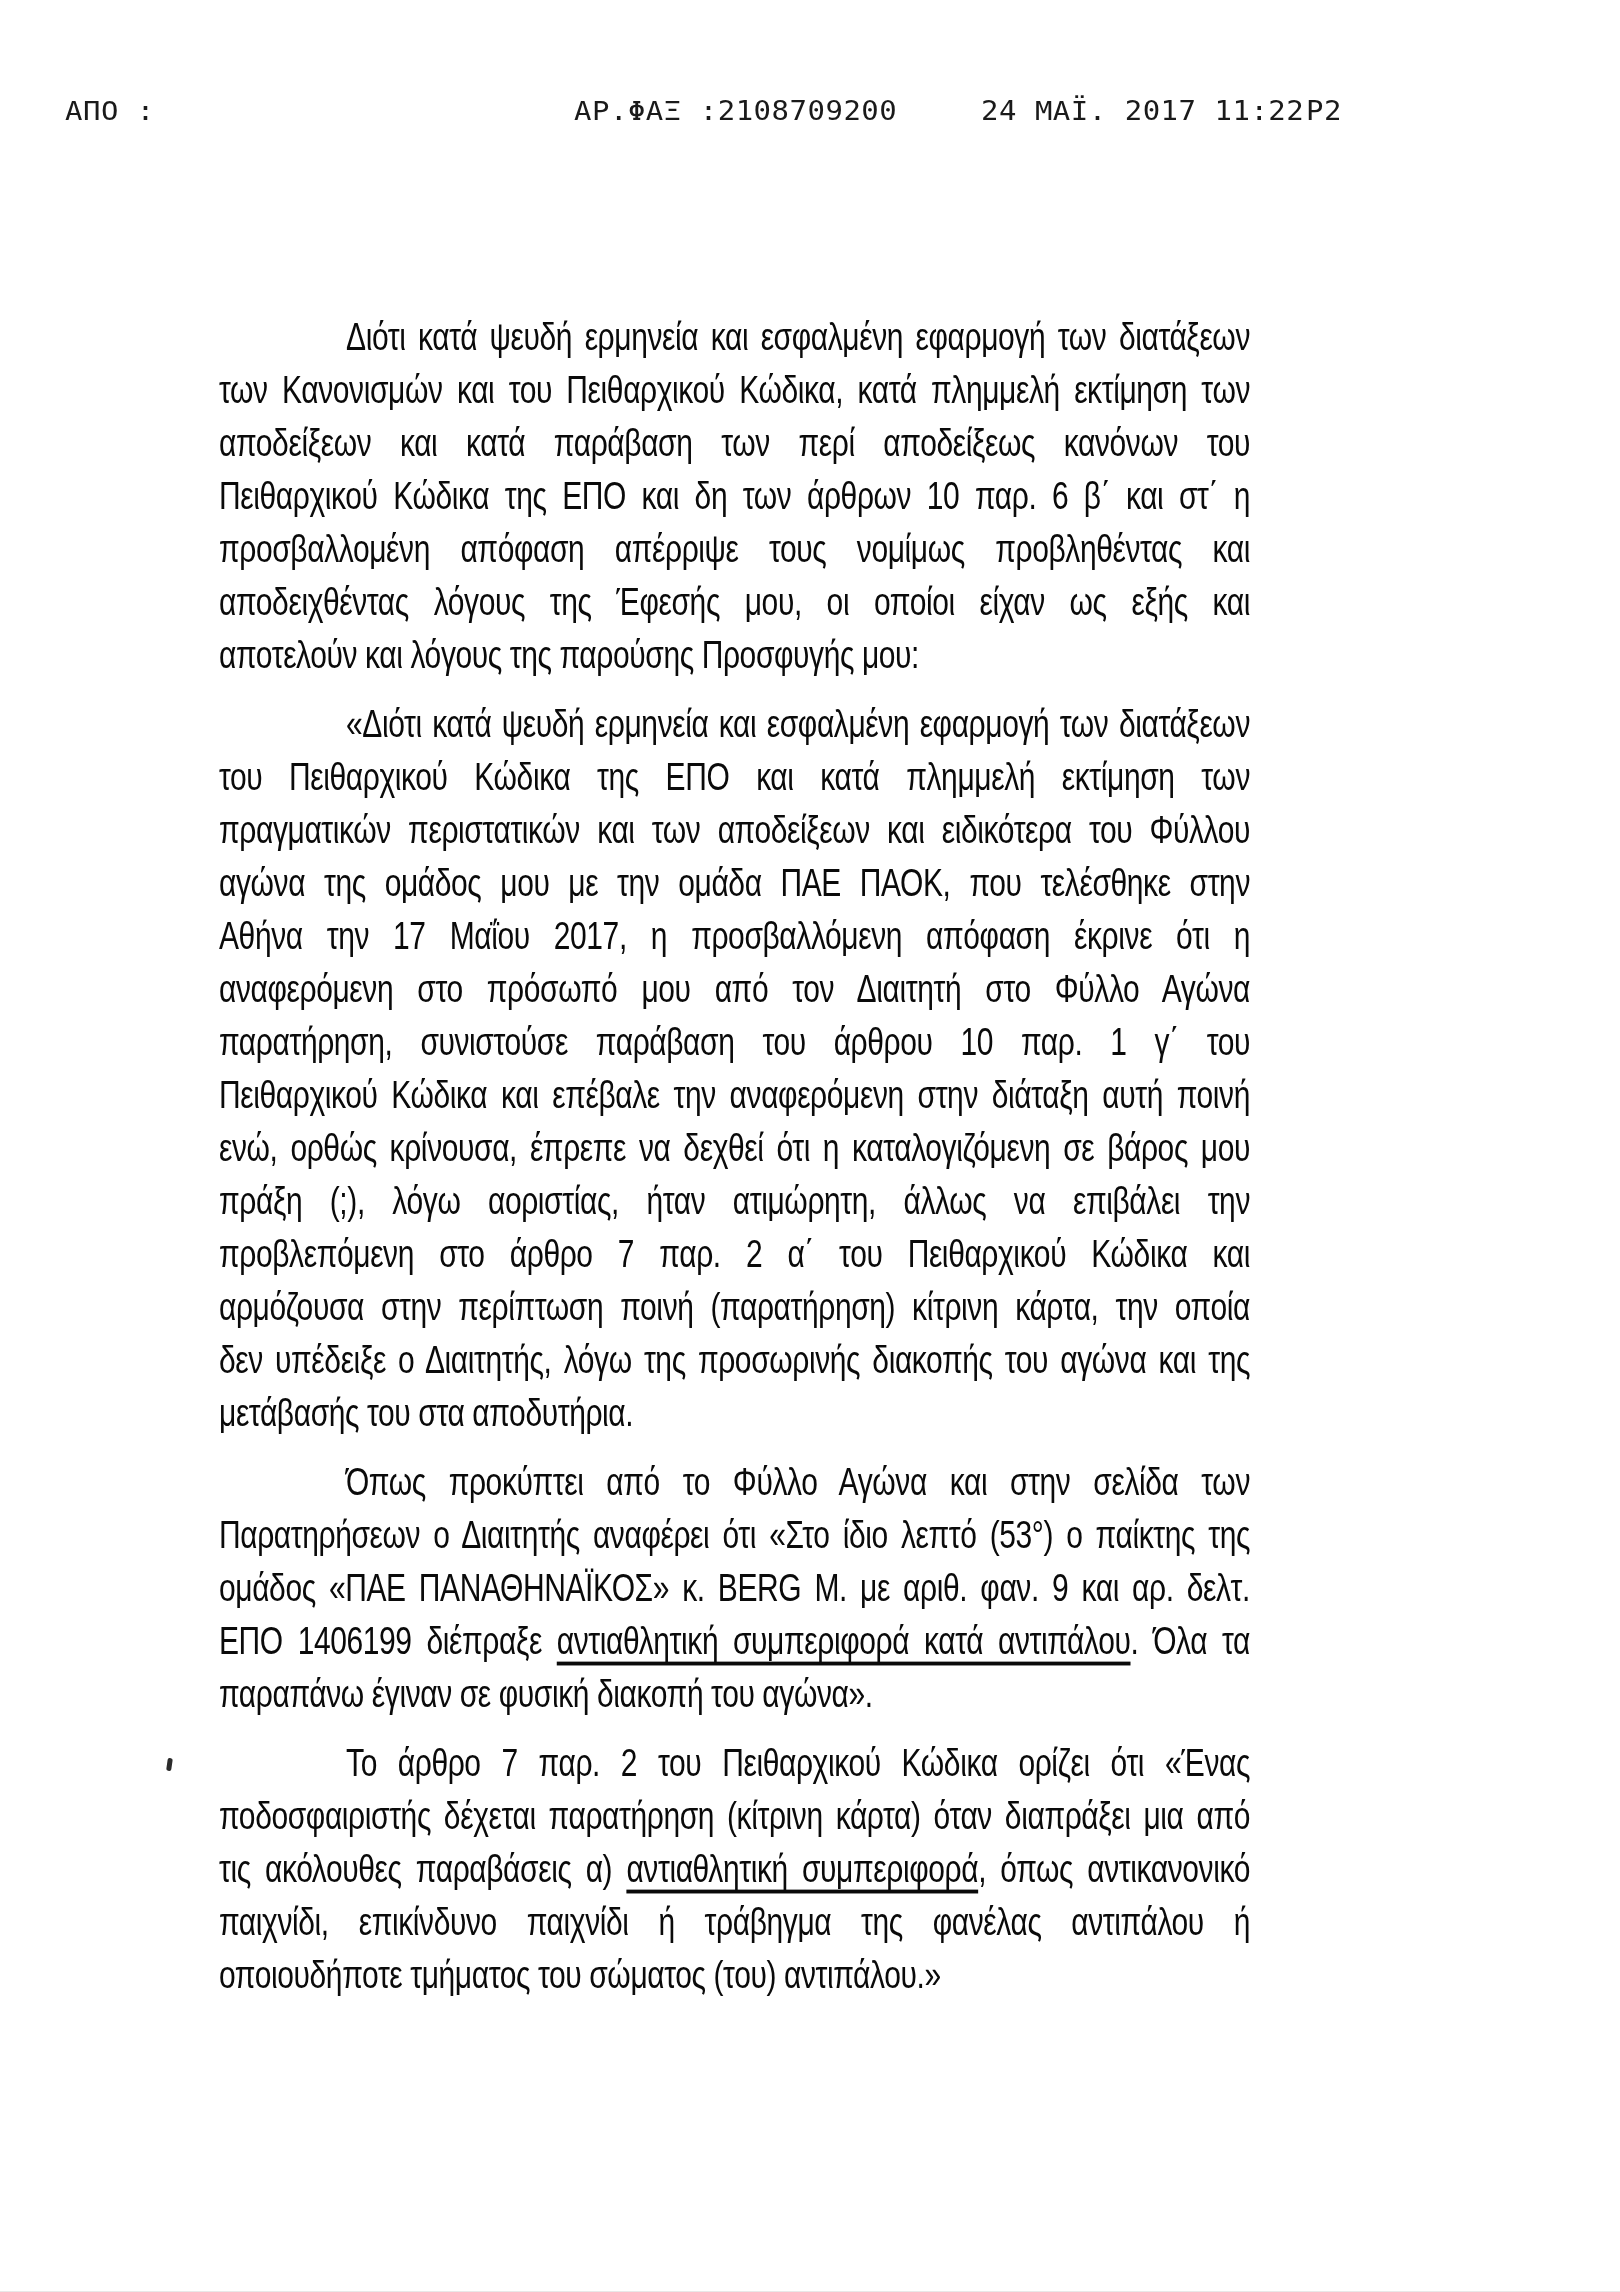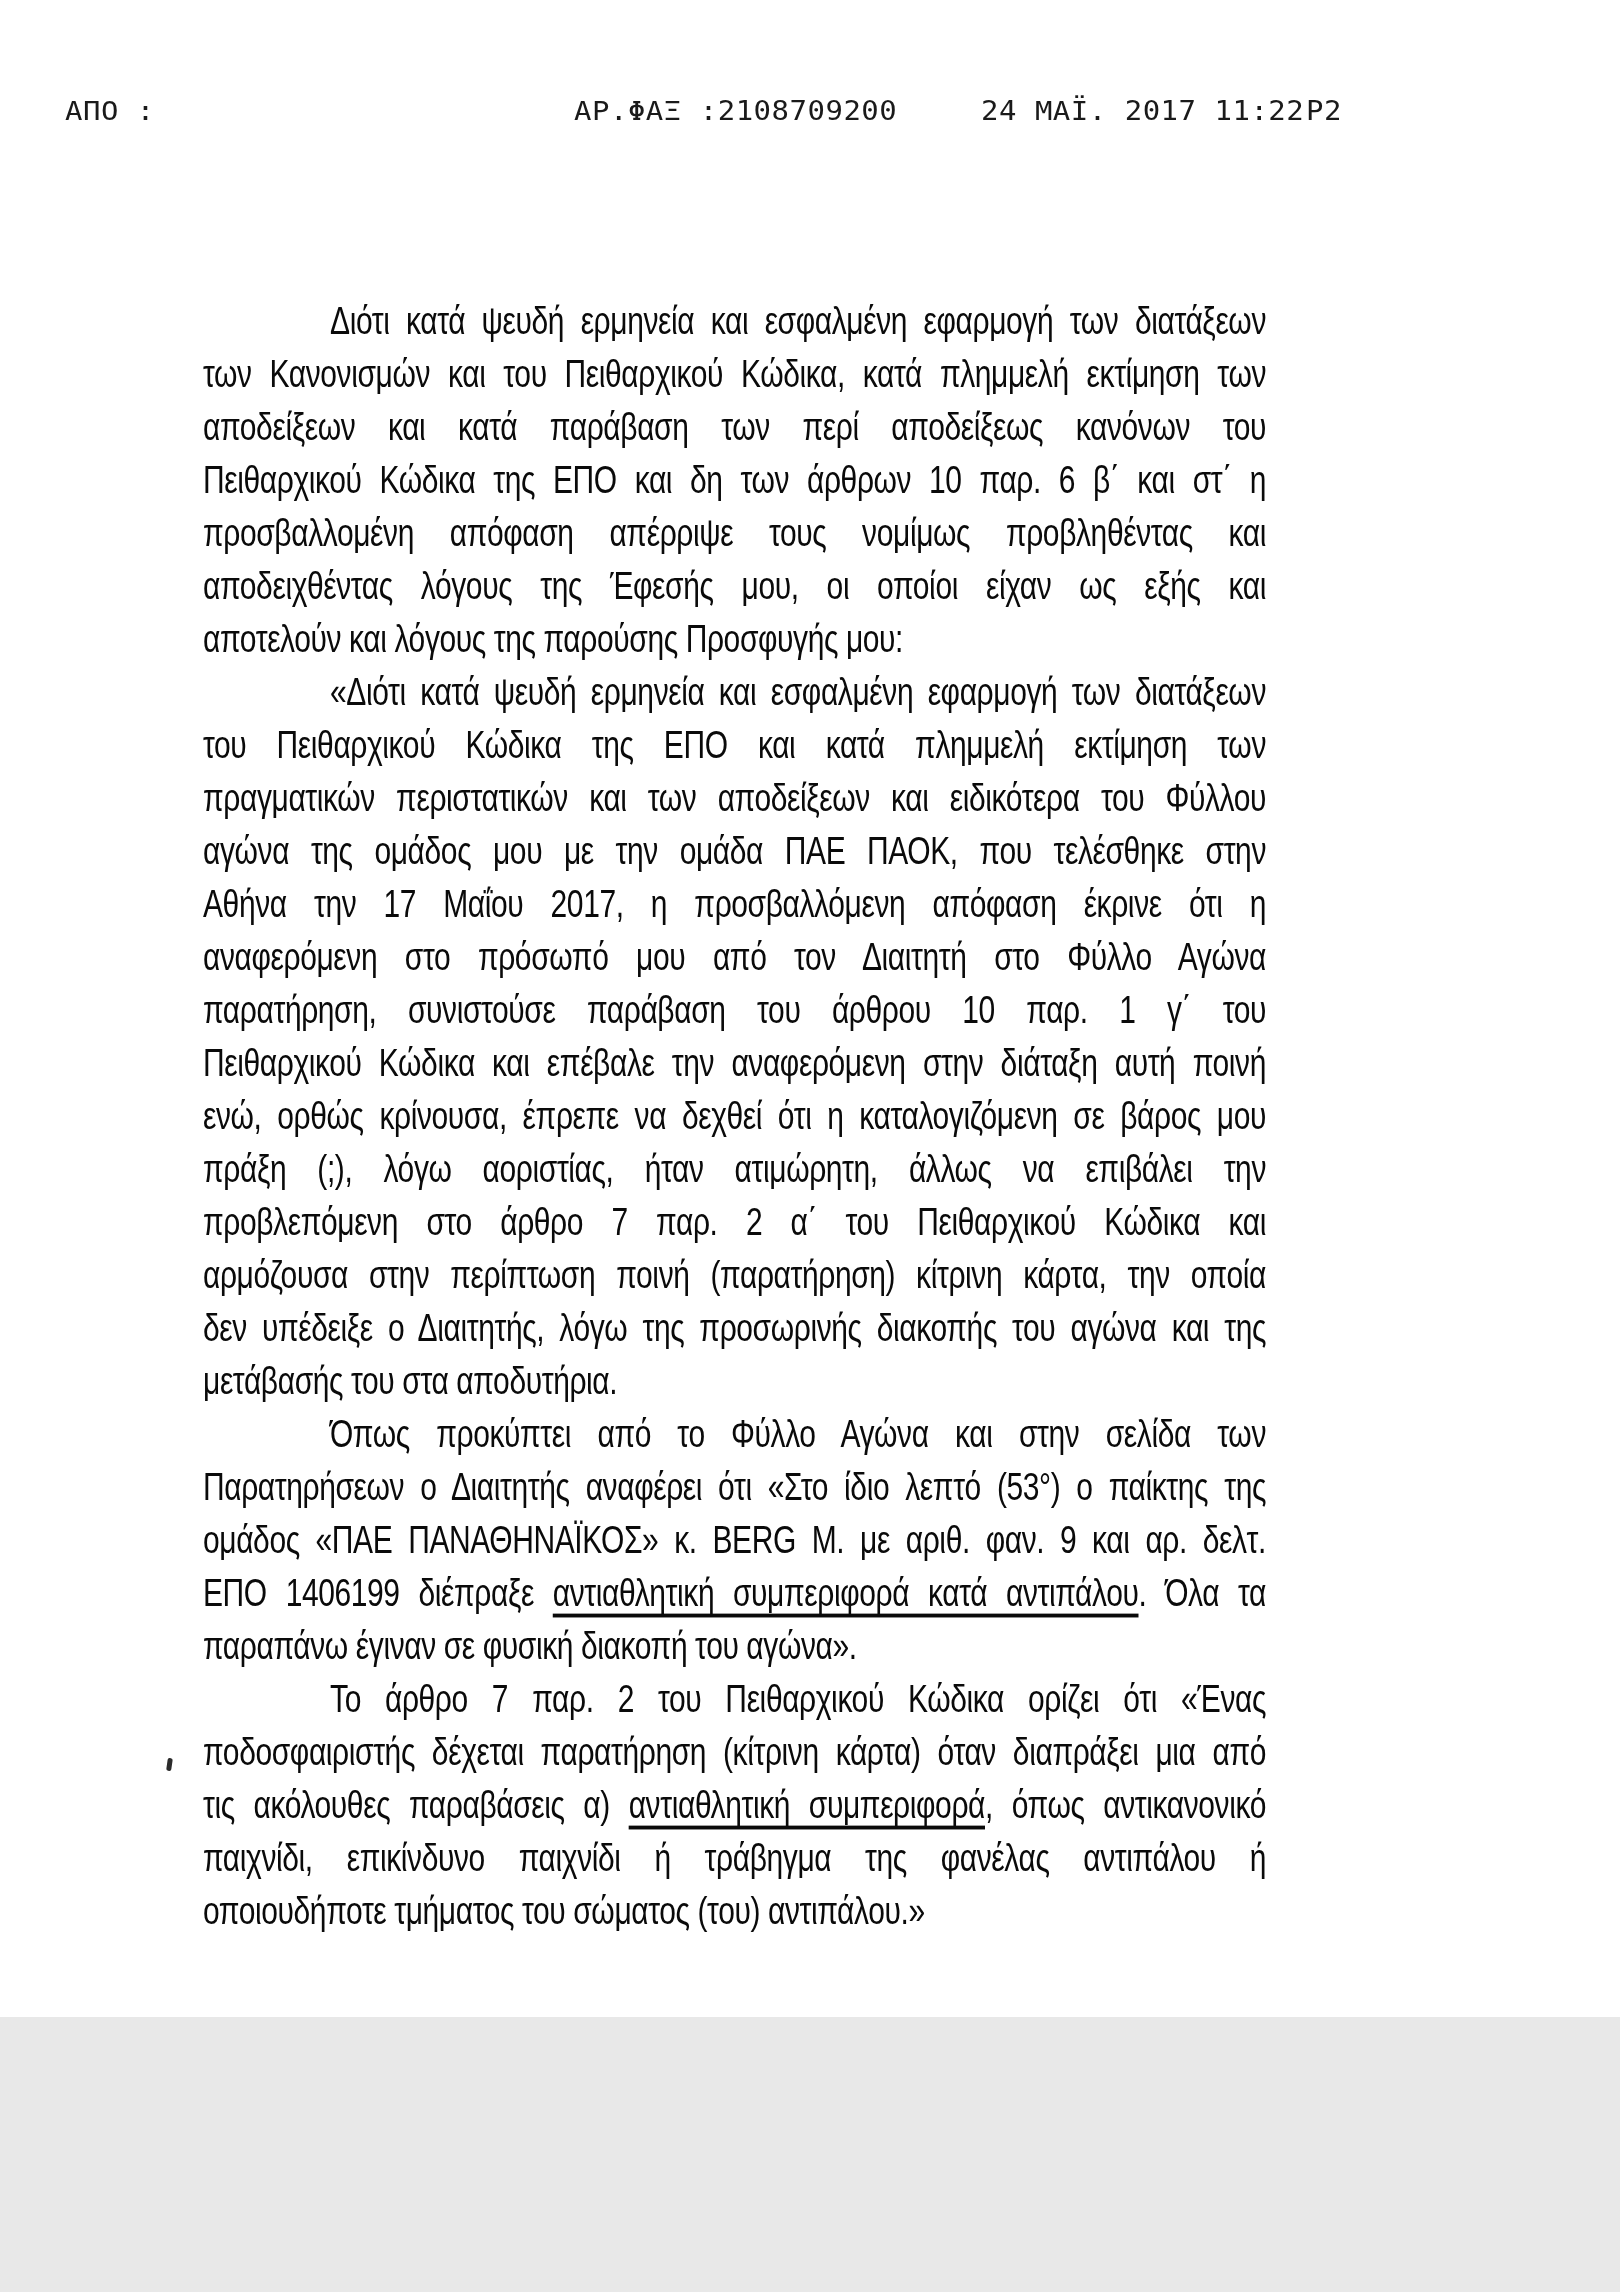--- a/index.html
+++ b/index.html
@@ -1,19 +1,19 @@
 <!DOCTYPE html>
 <html lang="el"><head>
 <meta charset="utf-8">
 <style>
   html, body { margin: 0; padding: 0; background: #e8e8e8; }
   .page {
     position: relative;
     width: 1620px;
-    height: 2017px;
+    height: 2291px;
     background: #ffffff;
     color: #0a0a0a;
     overflow: hidden;
     font-family: "Liberation Sans", sans-serif;
   }
   
   .fax-header {
     position: absolute;
     top: 96px;
     left: 0;
@@ -33,21 +33,21 @@
   .fh-dt   { left: 981px; }
   .fh-pg   { left: 1306px; }
 
   
   .doc-body {
     position: absolute;
     left: 203px;
     top: 294px;
     width: 1063px;
   }
-  .para { margin: 0; padding: 0; }
+  .para { margin: 16px; padding: 0; }
   .line {
     height: 53px;
     line-height: 53px;
     font-size: 30px;
     letter-spacing: -0.4px;
     white-space: nowrap;
     text-align: justify;
     text-align-last: justify;
     text-justify: inter-word;
     transform: scaleY(1.28);

